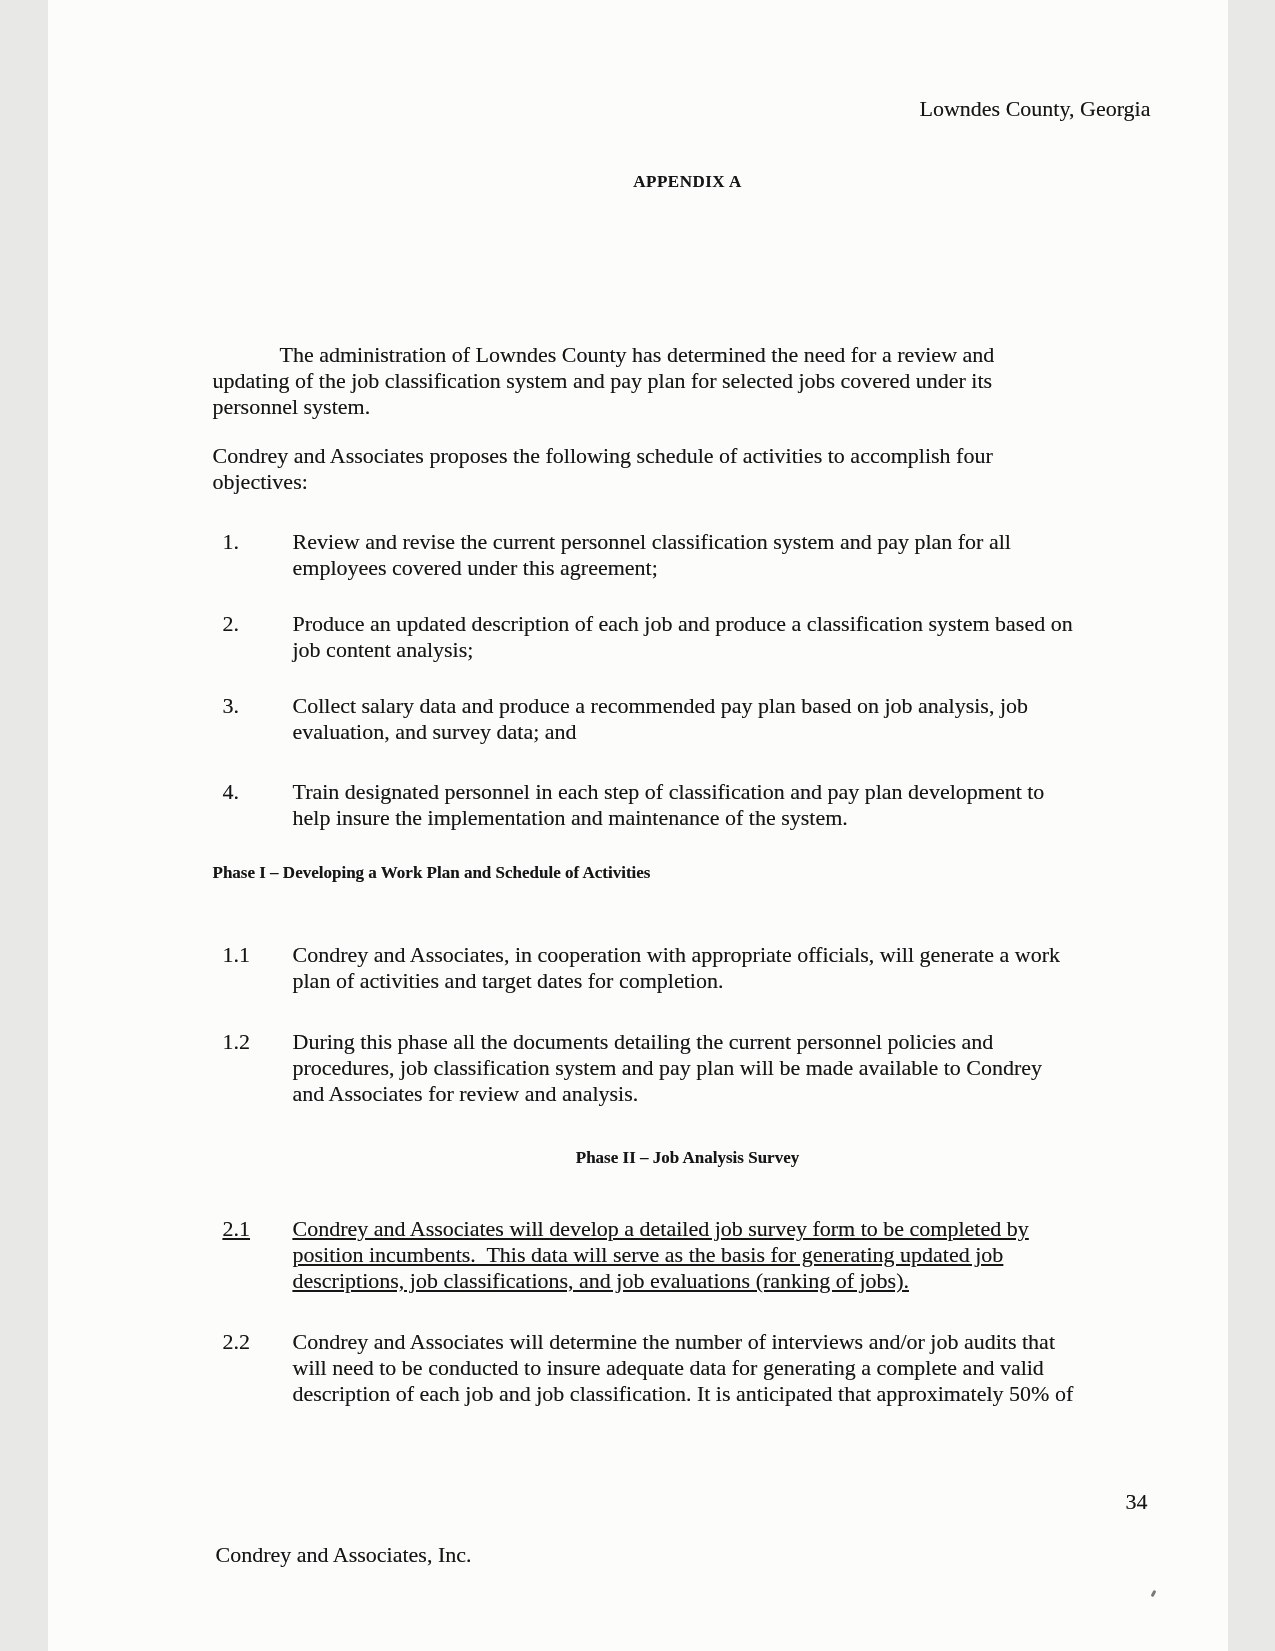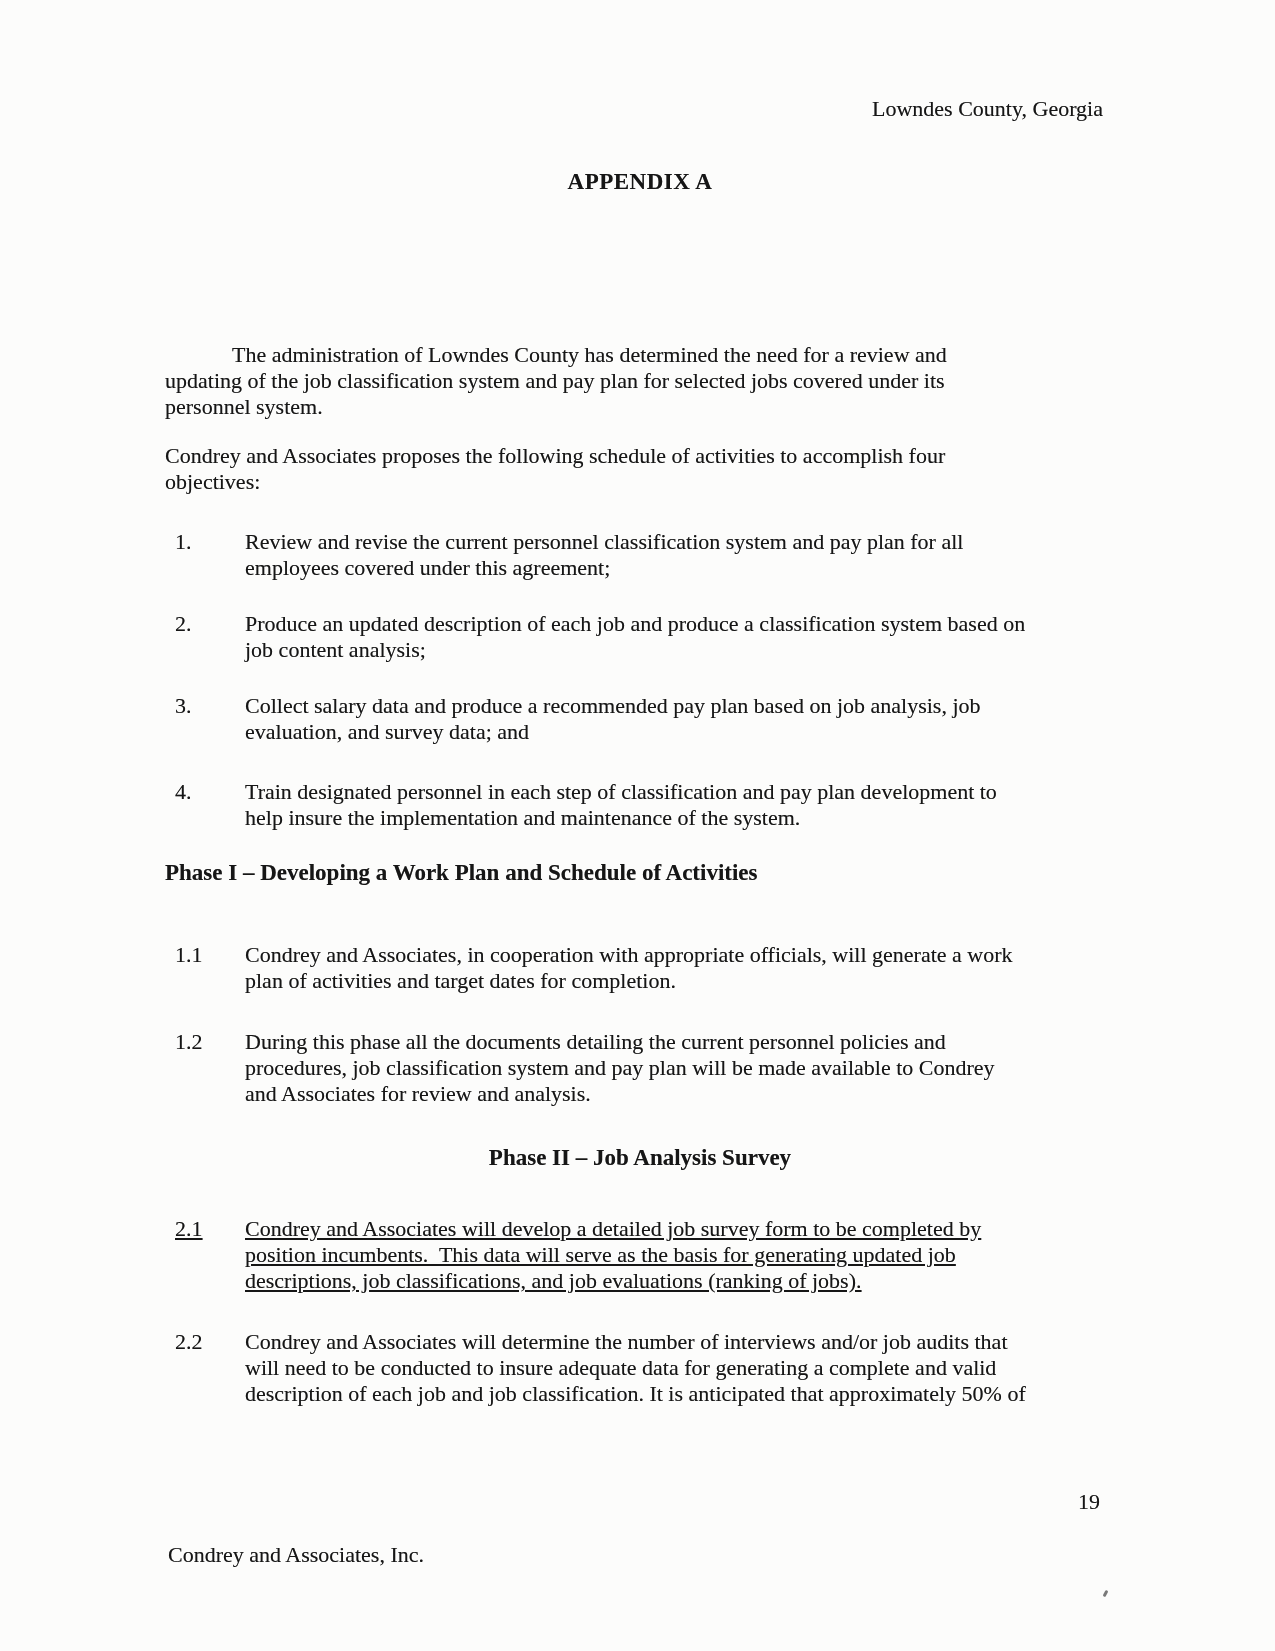--- a/index.html
+++ b/index.html
@@ -1,29 +1,29 @@
 <!DOCTYPE html>
 <html><head>
 <meta charset="utf-8">
 <style>
   html,body{margin:0;padding:0;background:#e8e8e6;}
   .page{
     position:relative;
-    width:1275px;height:1651px;
+    width:1180px;height:1651px;
     margin:0 auto;
     background:#fcfcfb;
     font-family:"Liberation Serif","DejaVu Serif",serif;
     font-size:22px;line-height:26px;
     color:#161616;
     overflow:hidden;
     text-shadow:0 0 .6px rgba(25,25,25,.45);
   }
   .blk{position:absolute;left:165px;width:950px;white-space:pre;}
   .center{text-align:center;}
-  .bold{font-weight:700;font-size:23px;}
+  .bold{font-weight:700;font-size:17px;}
   .b-hdr{top:96px;text-align:right;padding-right:12px;box-sizing:border-box;}
   .b-appendix{top:169px;letter-spacing:.5px;}
   .b-title{top:226px;}
   .b-para1{top:342px;text-indent:67px;}
   .b-para2{top:443px;}
   .b-obj1{top:529px;}
   .b-obj2{top:611px;}
   .b-obj3{top:693px;}
   .b-obj4{top:779px;}
   .b-ph1{top:860px;}
@@ -94,19 +94,19 @@
   <div class="blk b-i21 item">
     <span class="num">2.1</span>
     <span class="itxt">Condrey and Associates will develop a detailed job survey form to be completed by<br>position incumbents.  This data will serve as the basis for generating updated job<br>descriptions, job classifications, and job evaluations (ranking of jobs).</span>
   </div>
 
   <div class="blk b-i22 item">
     <span class="num">2.2</span>
     <span class="itxt">Condrey and Associates will determine the number of interviews and/or job audits that<br>will need to be conducted to insure adequate data for generating a complete and valid<br>description of each job and job classification. It is anticipated that approximately 50% of</span>
   </div>
 
-  <div class="blk b-pageno">19</div>
+  <div class="blk b-pageno">34</div>
 
   <div class="blk b-footer">Condrey and Associates, Inc.</div>
 
   <div class="speck"></div>
 
 </div>
 
 </body></html>

